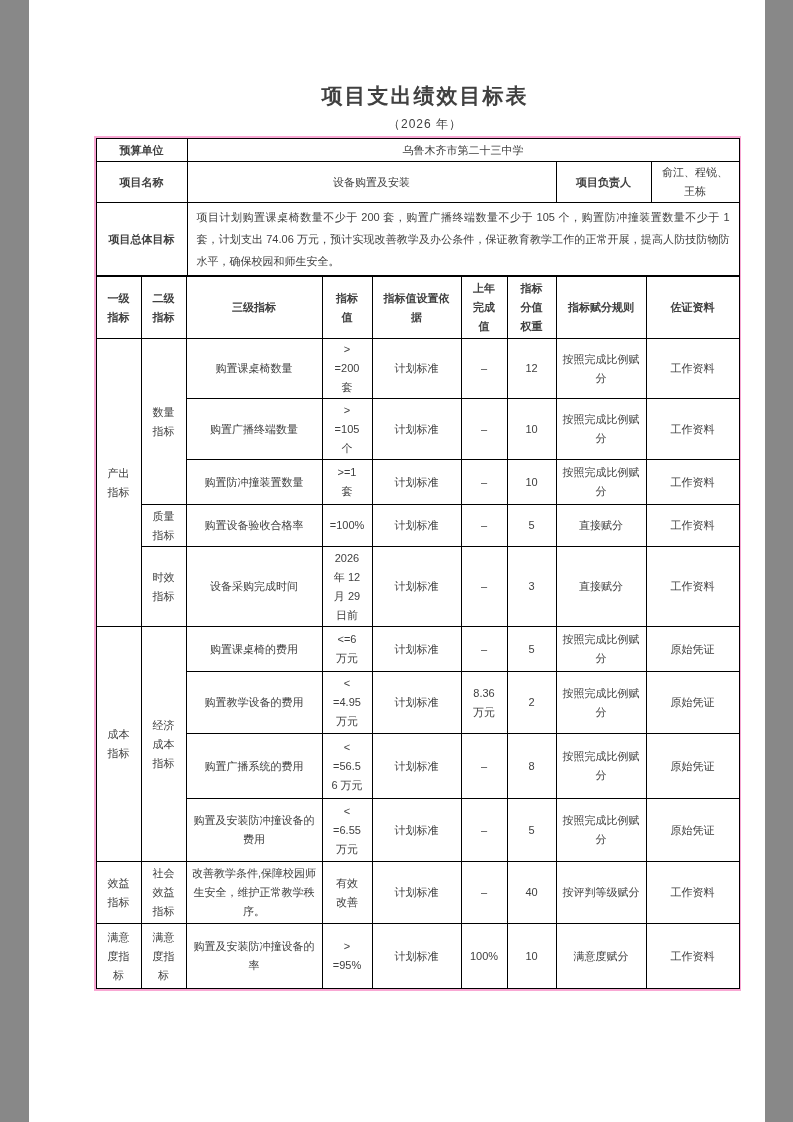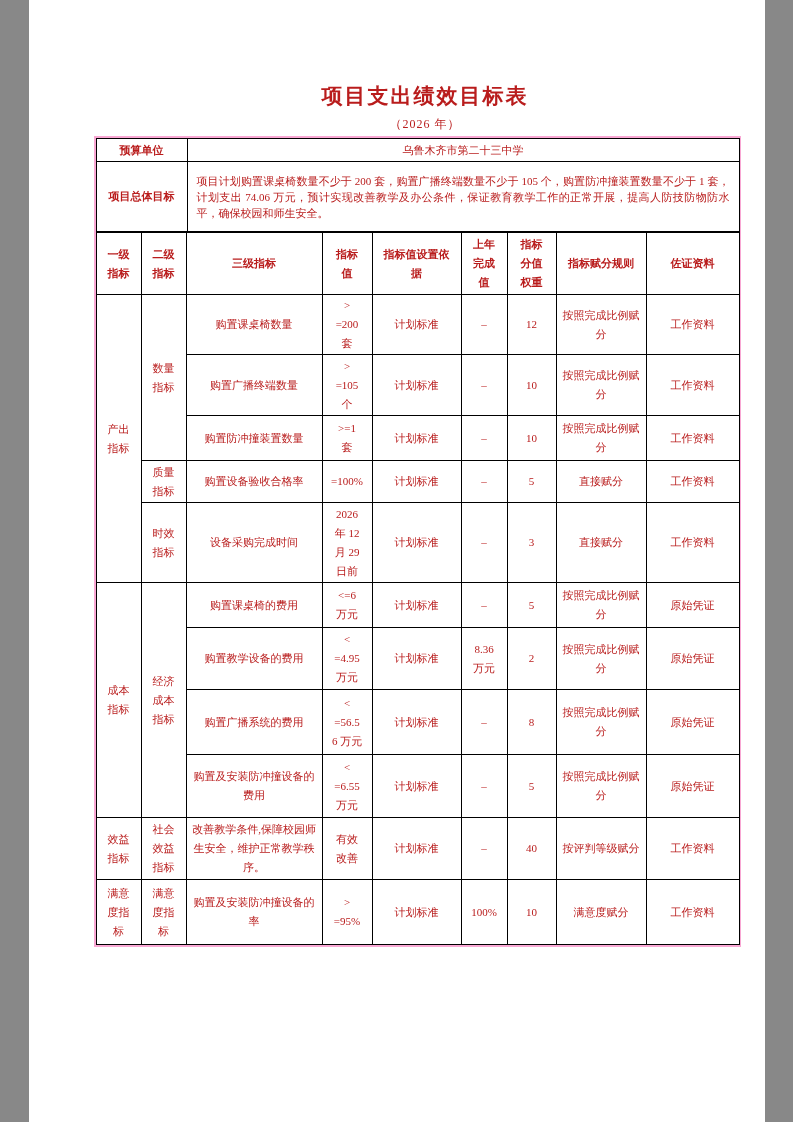--- a/index.html
+++ b/index.html
@@ -1,18 +1,18 @@
 <!DOCTYPE html>
 <html><head>
 <meta charset="utf-8">
 <style>
   html,body{margin:0;padding:0;background:#888;}
   .page{
     position:relative;width:736px;height:1122px;background:#fff;
-    font-family:Liberation Serif, serif;color:#b91c1c;
+    font-family:Liberation Sans, sans-serif;color:#404040;
     margin:0 auto;overflow:hidden;
   }
   .title{
     position:absolute;top:82px;left:0;width:793px;text-align:center;
     font-size:21px;font-weight:bold;letter-spacing:2px;
   }
   .subtitle{
     position:absolute;top:116px;left:0;width:793px;text-align:center;
     font-size:12px;letter-spacing:1px;
   }
@@ -27,21 +27,21 @@
     text-align:center;vertical-align:middle;
     padding:1px 3px;font-weight:normal;
     white-space:pre-line;word-break:break-all;
     overflow:hidden;
   }
   th{font-weight:bold;}
   
   tr.i1{height:23px} tr.i2{height:37px} tr.i3{height:43px} tr.i4{height:70px}
   td.goal{
     text-align:justify;text-justify:inter-ideograph;
-    padding:3px 9px;line-height:16px;white-space:normal;
+    padding:3px 9px;line-height:22px;white-space:normal;
   }
   
   tr.hd{height:62px}
   tr.r0{height:60px} tr.r1{height:61px} tr.r2{height:45px} tr.r3{height:42px}
   tr.r4{height:80px} tr.r5{height:45px} tr.r6{height:62px} tr.r7{height:65px}
   tr.r8{height:63px} tr.r9{height:62px} tr.r10{height:65px}
   .pageno{
     position:absolute;top:1028px;left:0;width:793px;text-align:center;
     font-size:11px;
   }
@@ -63,20 +63,27 @@
           <col style="width:86px">
         <col style="width:95px">
           <col style="width:94px">
           <col style="width:95px">
         <col style="width:88px">
       </colgroup>
       <tbody>
           <tr class="i1">
         <th>预算单位</th>
         <td colspan="6">乌鲁木齐市第二十三中学</td>
+      </tr>
+      <tr class="i2">
+        <th>项目名称</th>
+        <td colspan="4">设备购置及安装</td>
+        <th>项目负责人</th>
+        <td>俞江、程锐、
+王栋</td>
       </tr>
       <tr class="i4">
         <th>项目总体目标</th>
         <td colspan="6" class="goal">项目计划购置课桌椅数量不少于 200 套，购置广播终端数量不少于 105 个，购置防冲撞装置数量不少于 1 套，计划支出 74.06 万元，预计实现改善教学及办公条件，保证教育教学工作的正常开展，提高人防技防物防水平，确保校园和师生安全。</td>
       </tr>
     </tbody>
       </table>
 
     <table>
       <colgroup>

